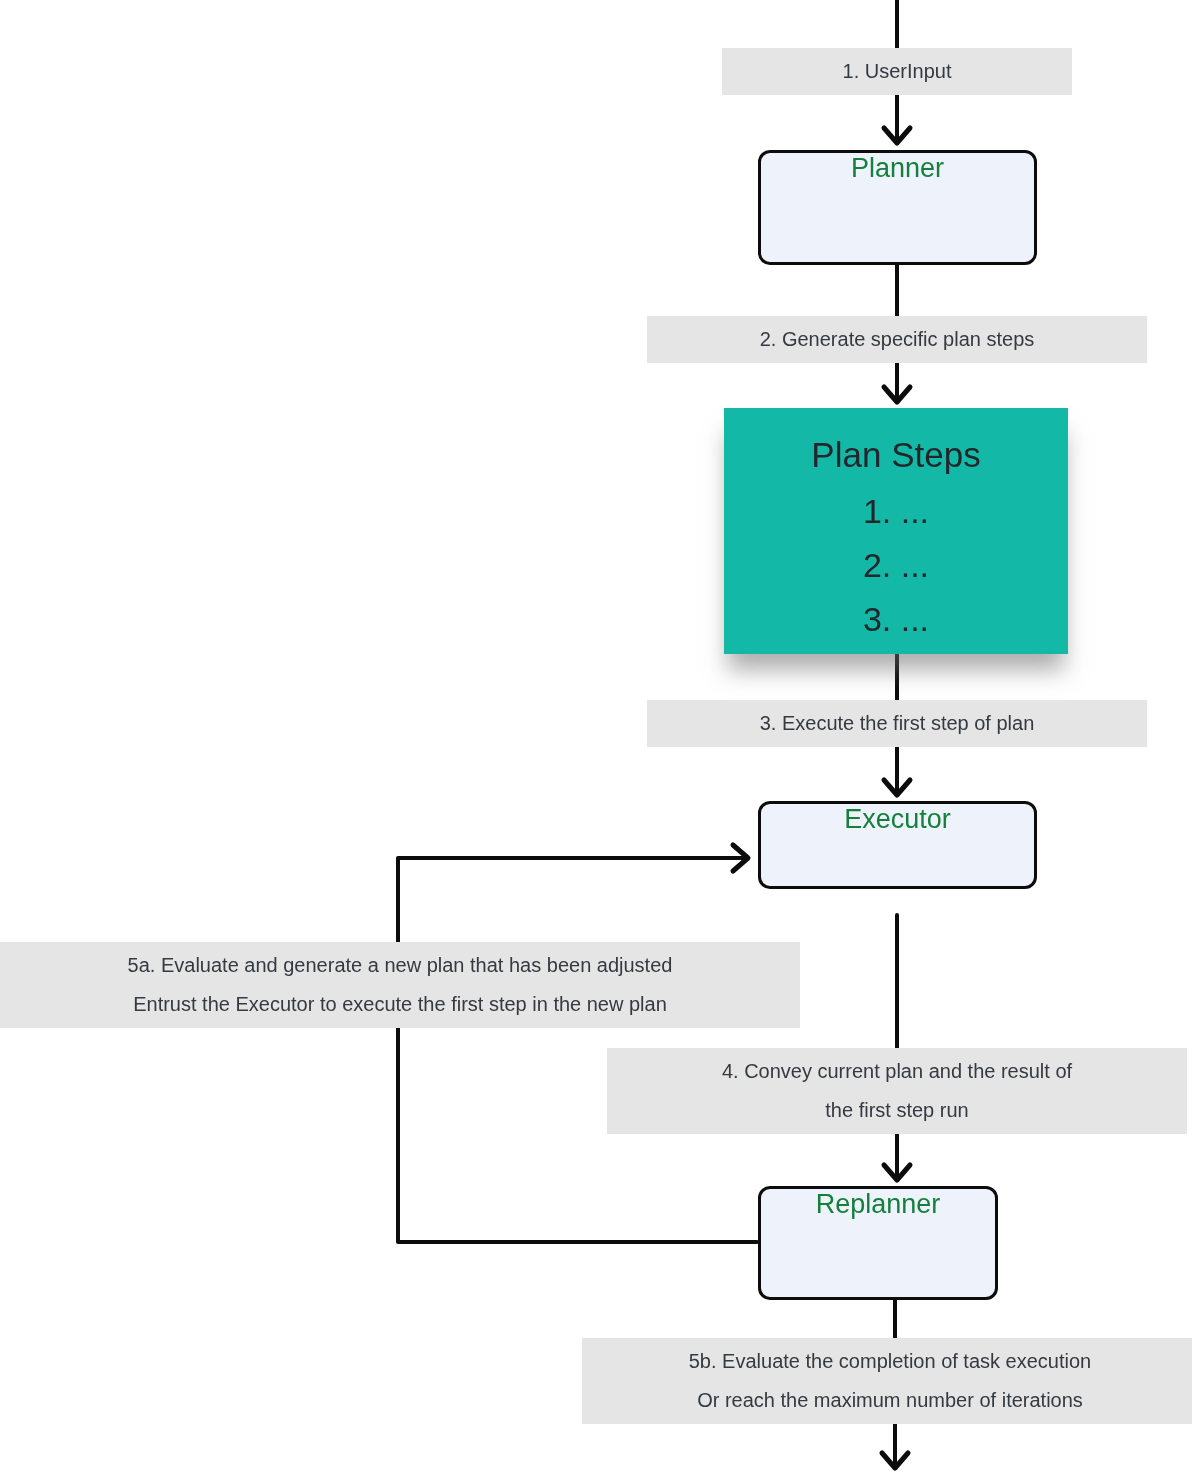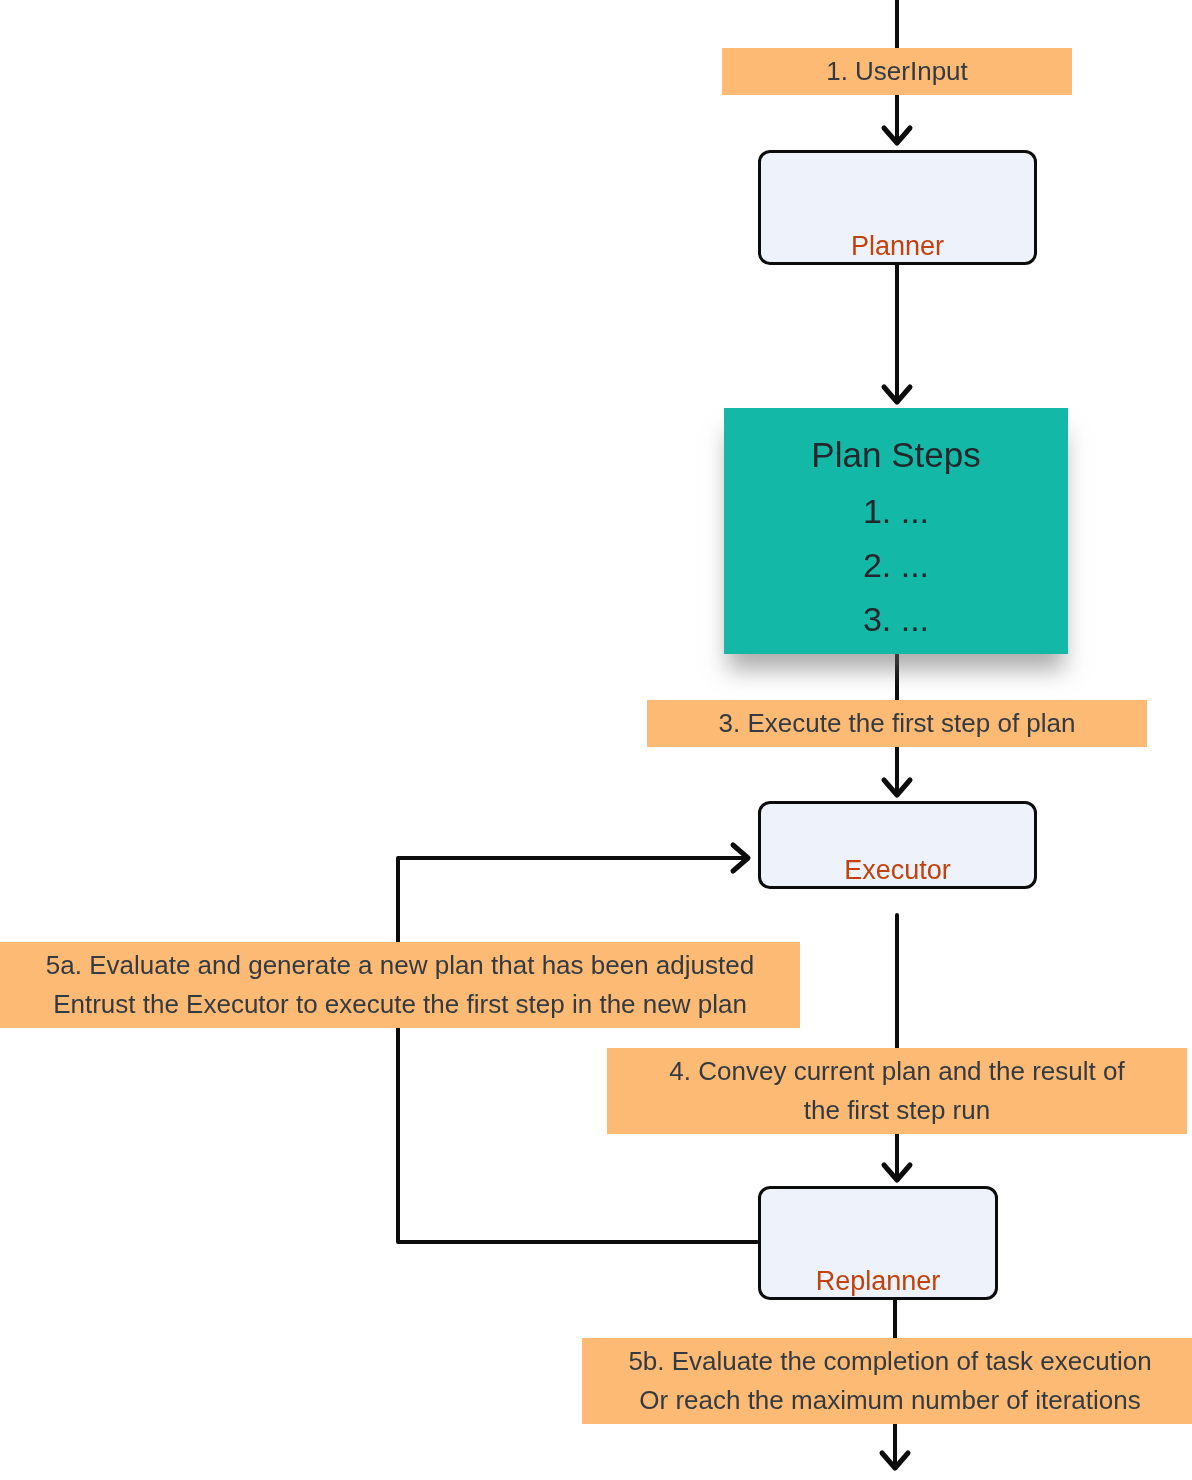--- a/index.html
+++ b/index.html
@@ -13,40 +13,40 @@
   svg.edges path, svg.edges polyline{
     stroke:#0c0c0c;fill:none;
     stroke-linecap:round;stroke-linejoin:round;
   }
   svg.edges .shaft{stroke-width:4px;}
   svg.edges .head{stroke-width:5px;}
 
   .node{
     position:absolute;box-sizing:border-box;
     background:#edf2fb;border:3.5px solid #0c0c0c;border-radius:12px;
-    display:flex;align-items:flex-end;justify-content:center;
-    font-size:27px;color:#c2410c;
+    display:flex;align-items:flex-start;justify-content:center;
+    font-size:27px;color:#15803d;
   }
   .node-planner{left:758px;top:150px;width:279px;height:115px;}
   .node-executor{left:758px;top:801px;width:279px;height:88px;}
   .node-replanner{left:758px;top:1186px;width:240px;height:114px;}
 
   .plan-steps{
     position:absolute;left:724px;top:408px;width:344px;height:246px;
     background:#14b8a6;border:none;border-radius:0;
     box-shadow:0 20px 22px -4px rgba(105,105,105,0.55);
     color:#23272b;text-align:center;
     padding-top:18px;box-sizing:border-box;
   }
   .ps-title{font-size:35px;line-height:58px;}
   .ps-item{font-size:34px;line-height:54px;}
 
   .edge-label{
-    position:absolute;background:#fdba74;
-    font-size:26px;line-height:39px;color:#343a41;
+    position:absolute;background:#e5e5e5;
+    font-size:20px;line-height:39px;color:#343a41;
     text-align:center;padding:4px 0;
   }
   .lbl-userinput{left:722px;top:48px;width:350px;}
   .lbl-generate{left:647px;top:316px;width:500px;}
   .lbl-execute{left:647px;top:700px;width:500px;}
   .lbl-convey{left:607px;top:1048px;width:580px;}
   .lbl-loop{left:0px;top:942px;width:800px;}
   .lbl-finish{left:582px;top:1338px;width:616px;}
 </style>
 </head>
@@ -80,20 +80,21 @@
       <polyline class="head" points="882,1453 895,1468 908,1453"></polyline>
     </g>
   </svg>
 
   <div class="edge-label lbl-userinput">1. UserInput</div>
 
   <div class="node node-planner">
     <span>Planner</span>
   </div>
 
+  <div class="edge-label lbl-generate">2. Generate specific plan steps</div>
 
   <div class="plan-steps">
     <div class="ps-title">Plan Steps</div>
     <div class="ps-item">1. ...</div>
     <div class="ps-item">2. ...</div>
     <div class="ps-item">3. ...</div>
   </div>
 
   <div class="edge-label lbl-execute">3. Execute the first step of plan</div>
 

